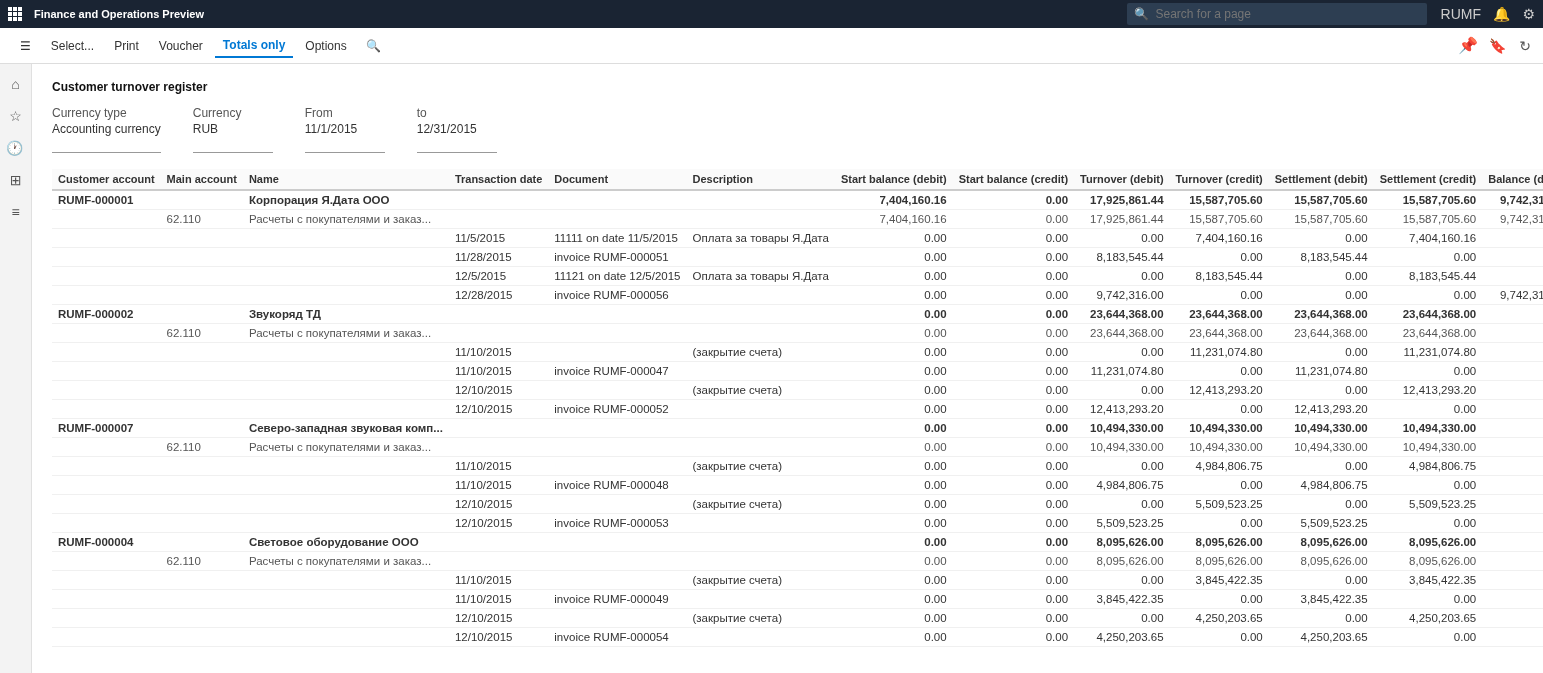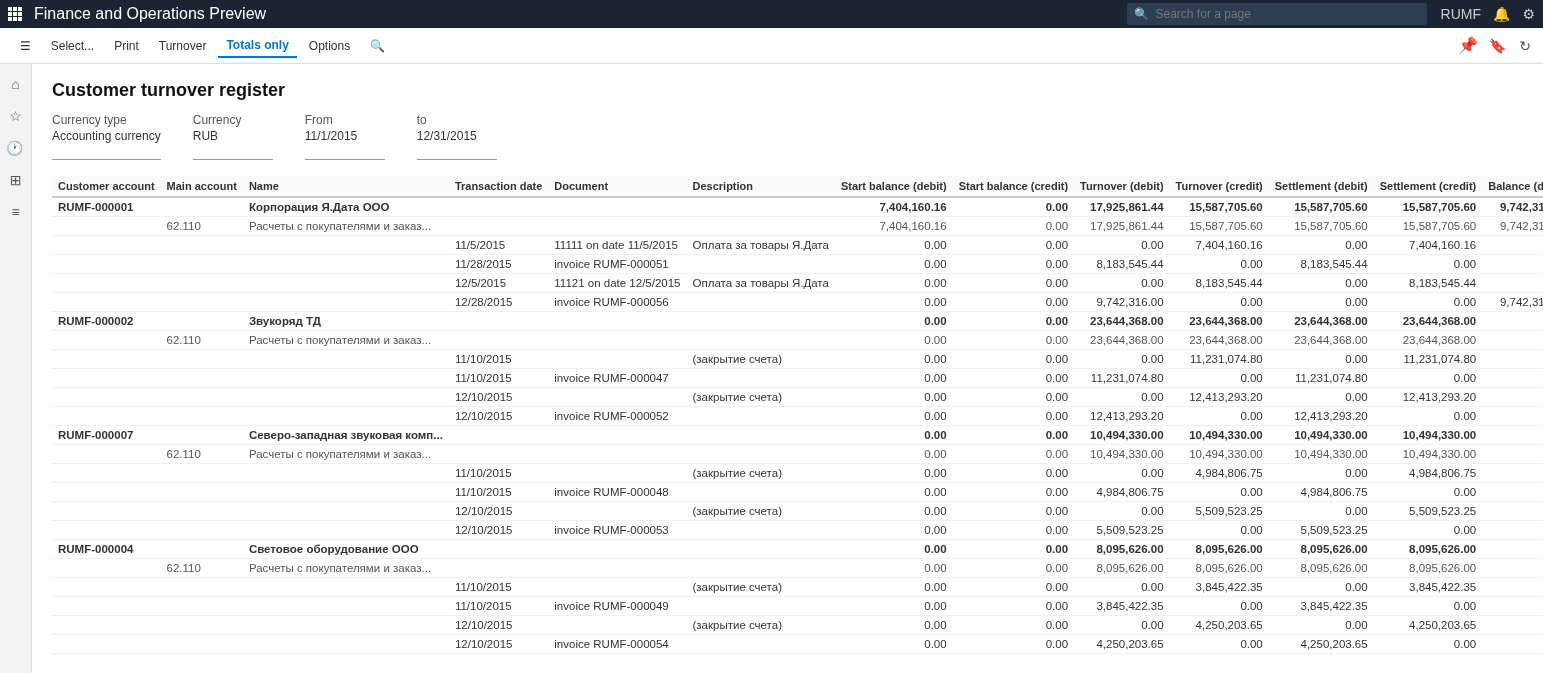--- a/index.html
+++ b/index.html
@@ -9,21 +9,21 @@
     .top-bar {
       background: #1a2433;
       color: #fff;
       height: 28px;
       display: flex;
       align-items: center;
       padding: 0 8px;
       gap: 8px;
     }
     .top-bar-grid-icon { display: flex; align-items: center; margin-right: 4px; cursor: pointer; }
-    .top-bar-title { font-size: 16px; flex: 1; }
+    .top-bar-title { font-size: 11px; flex: 1; font-weight: bold; }
     .top-bar-search {
       background: #2d3e52;
       border: none;
       color: #aaa;
       height: 22px;
       width: 300px;
       border-radius: 2px;
       padding: 0 8px;
       font-size: 12px;
       display: flex;
@@ -77,21 +77,21 @@
       align-items: center;
       padding-top: 8px;
       gap: 8px;
     }
     .sidebar-icon { font-size: 14px; color: #555; cursor: pointer; padding: 4px; }
 
     
     .main { flex: 1; overflow: auto; background: #fff; }
     .page-content { padding: 16px 20px; }
 
-    .page-title { font-size: 18px; font-weight: 600; margin-bottom: 12px; color: #111; }
+    .page-title { font-size: 12px; font-weight: 600; margin-bottom: 12px; color: #111; }
 
     
     .filters { display: flex; gap: 32px; margin-bottom: 16px; }
     .filter-group { display: flex; flex-direction: column; }
     .filter-label { font-size: 12px; color: #555; margin-bottom: 2px; }
     .filter-value { font-size: 12px; color: #333; border-bottom: 1px solid #999; padding-bottom: 16px; min-width: 80px; }
 
     
     .data-table { width: 100%; border-collapse: collapse; font-size: 11.5px; }
     .data-table th {
@@ -150,21 +150,21 @@
     <span class="top-bar-icon">RUMF</span>
     <span class="top-bar-icon">🔔</span>
     <span class="top-bar-icon">⚙</span>
   </div>
 </div>
 
 <div class="toolbar">
   <button class="toolbar-btn">☰</button>
   <button class="toolbar-btn">Select...</button>
   <button class="toolbar-btn">Print</button>
-  <button class="toolbar-btn">Turnover</button>
+  <button class="toolbar-btn">Voucher</button>
   <button class="toolbar-btn active">Totals only</button>
   <button class="toolbar-btn">Options</button>
   <span class="toolbar-search-icon">🔍</span>
   <div style="flex:1"></div>
   <span style="color:#0078d4; font-size:16px; cursor:pointer;">📌</span>
   <span style="color:#555; font-size:14px; cursor:pointer; margin-left:8px;">🔖</span>
   <span style="color:#555; font-size:14px; cursor:pointer; margin-left:8px;">↻</span>
 </div>
 
 <div class="layout">

